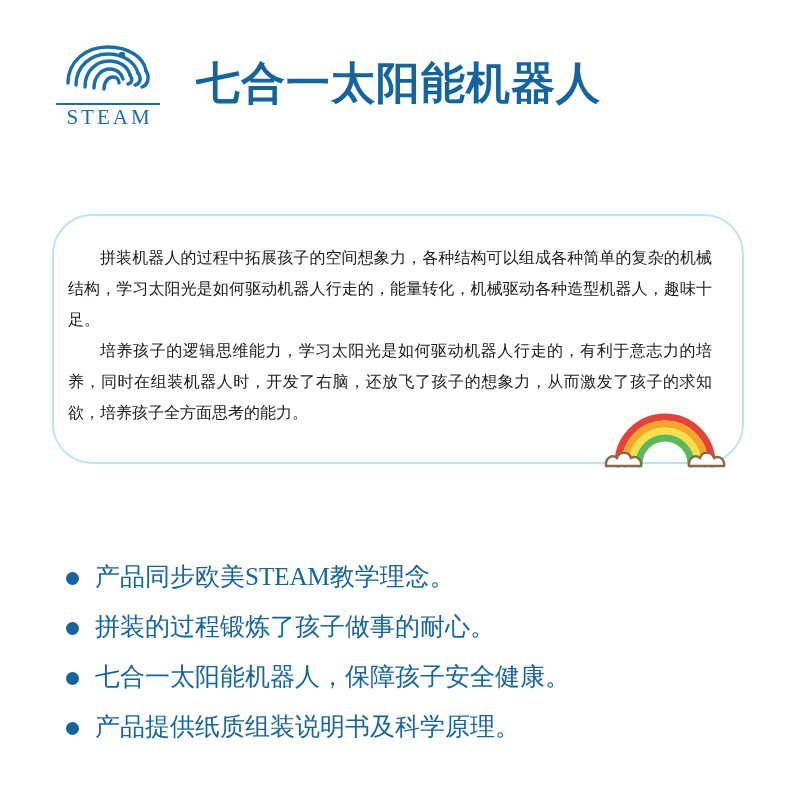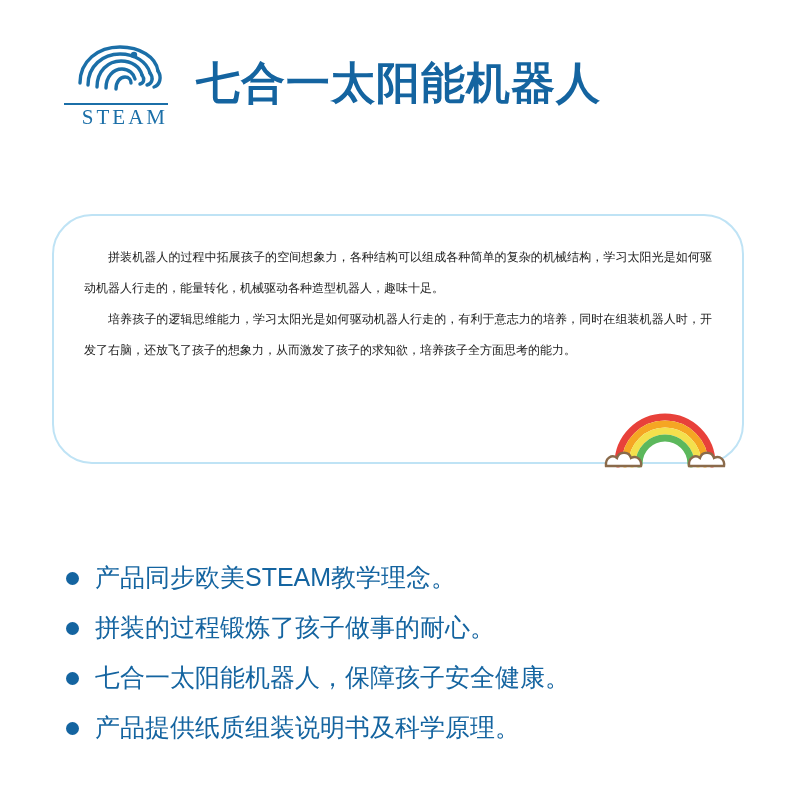--- a/index.html
+++ b/index.html
@@ -30,21 +30,21 @@
     display: flex;
     align-items: center;
   }
   .logo {
     width: 120px;
     height: 100px;
     position: relative;
     flex: 0 0 auto;
     display: flex;
     flex-direction: column;
-    align-items: flex-end;
+    align-items: center;
     justify-content: center;
   }
   .logo-mark {
     width: 96px;
     height: 62px;
     display: block;
   }
   .logo-rule {
     width: 104px;
     height: 2px;
@@ -76,22 +76,22 @@
     left: 52px;
     top: 214px;
     width: 692px;
     height: 250px;
     border: 2px solid #bfe3f5;
     border-radius: 40px;
     box-sizing: border-box;
     background: #ffffff;
   }
   .card-body {
-    padding: 26px 30px 0 30px;
-    font-size: 12px;
+    padding: 26px 30px 0 14px;
+    font-size: 16px;
     line-height: 31px;
     color: #1a1a1a;
     font-family: "DejaVu Sans", "Liberation Sans", sans-serif;
     text-align: justify;
   }
   .card-p {
     margin: 0;
     text-indent: 2em;
   }
 
@@ -122,21 +122,21 @@
     border-radius: 50%;
     background: #1464a0;
     flex: 0 0 auto;
     margin-right: 16px;
     margin-top: 2px;
   }
   .bullet-text {
     font-size: 25px;
     color: #1464a0;
     line-height: 1.2;
-    font-family: Liberation Sans, sans-serif;
+    font-family: Liberation Serif, serif;
     white-space: nowrap;
   }
 </style>
 </head>
 <body>
 
 <div class="page">
 
   <div class="header">
 

